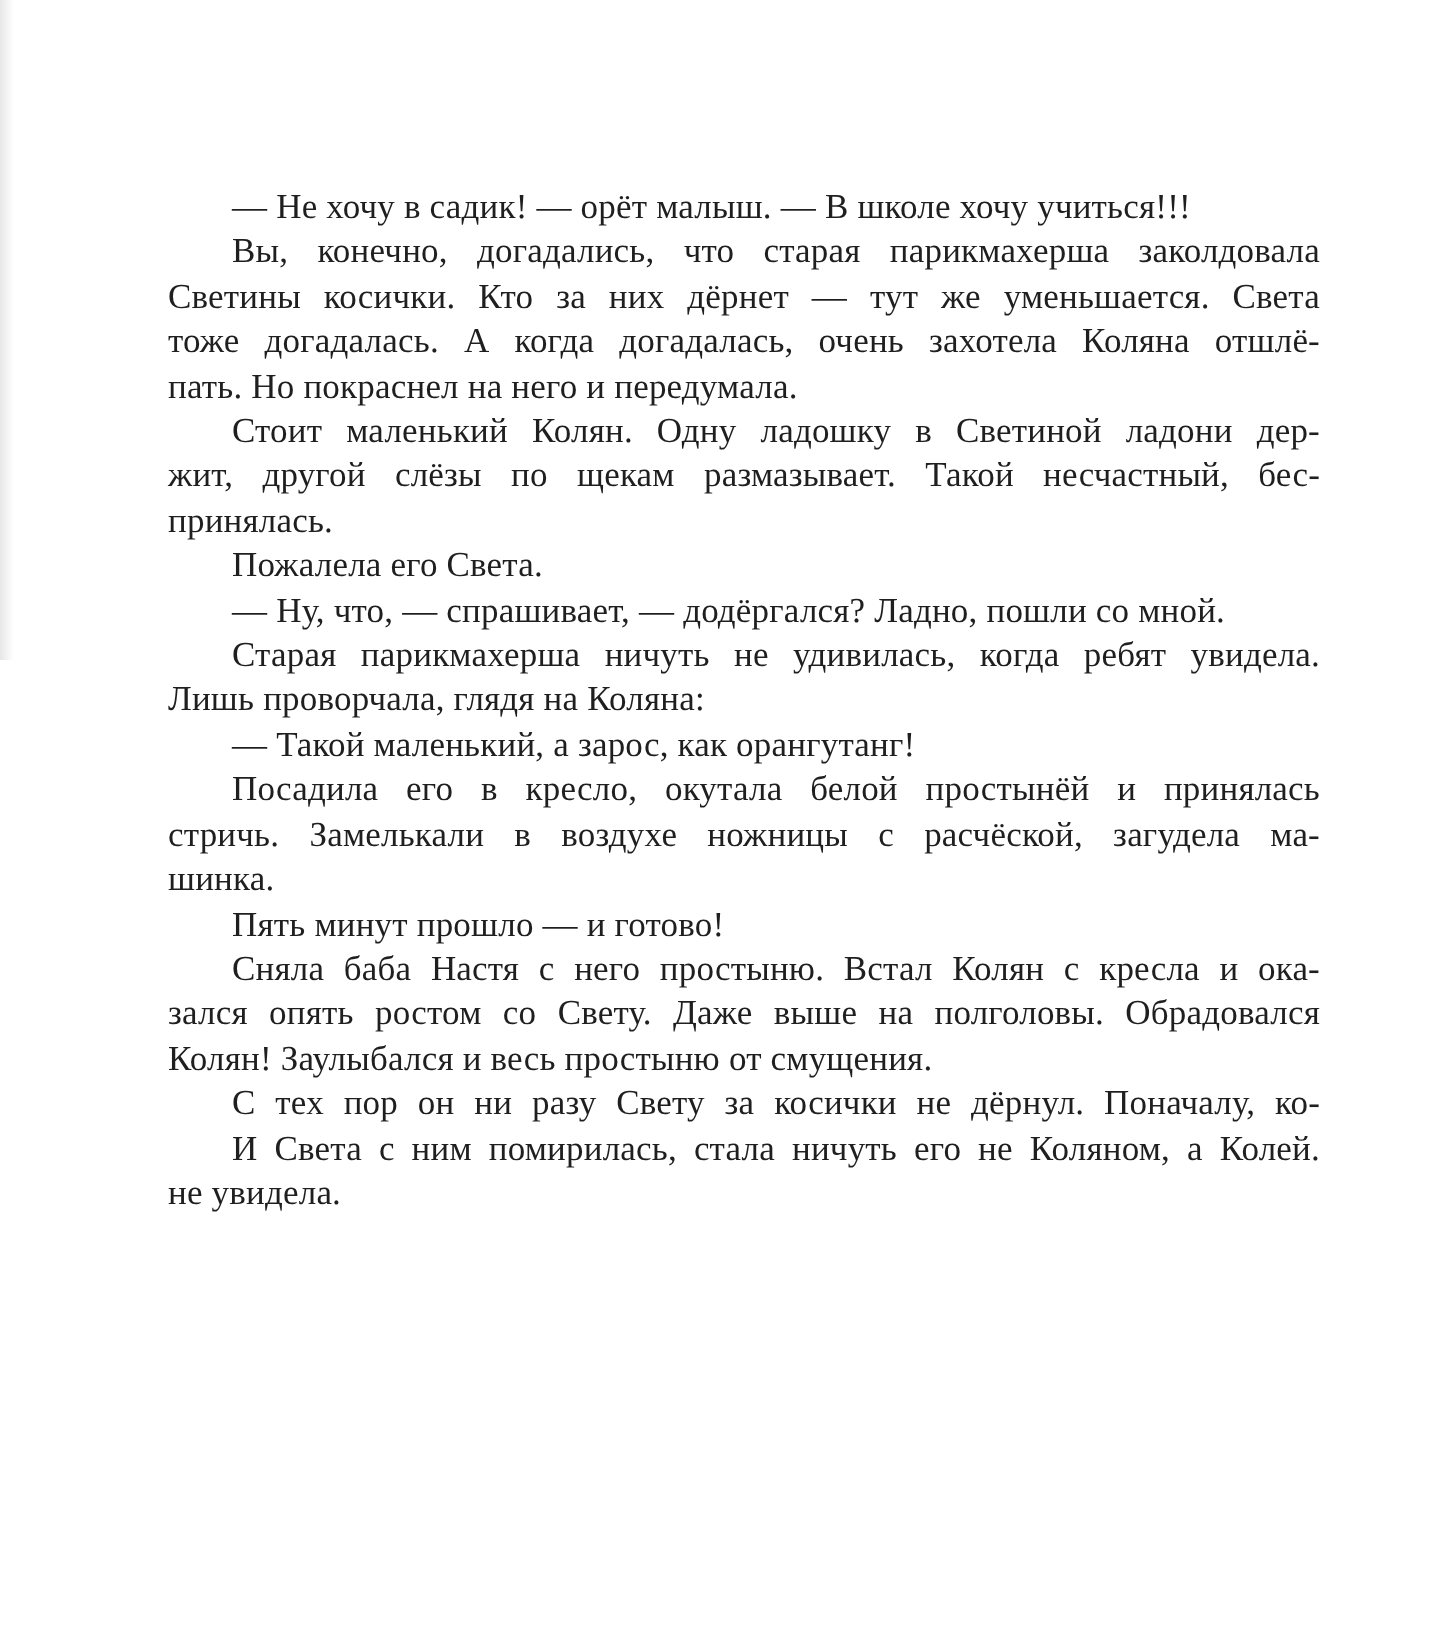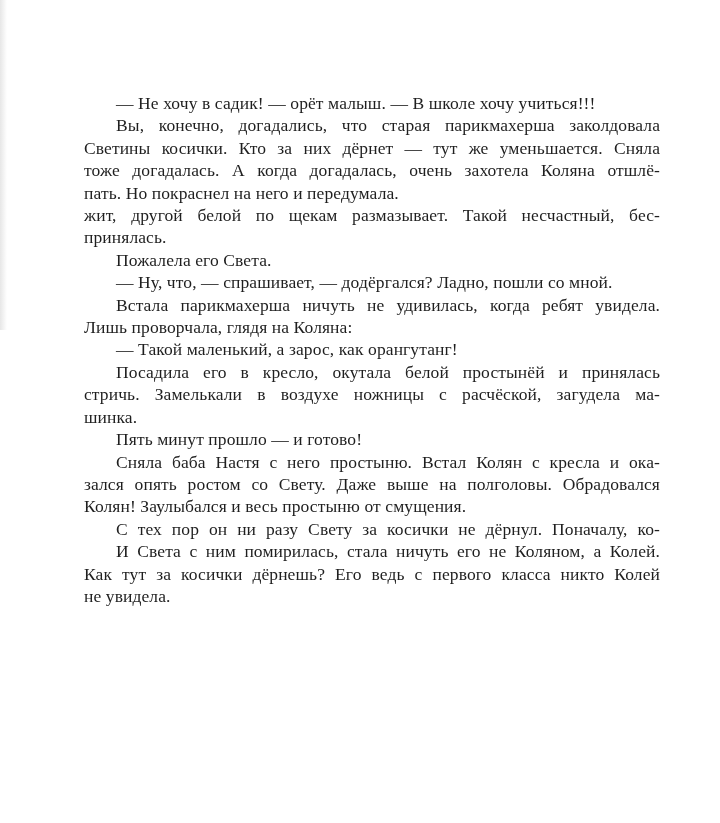--- a/index.html
+++ b/index.html
@@ -45,35 +45,35 @@
   }
 </style>
 </head>
 <body>
 
 <div class="page">
   <div class="scan-edge"></div>
   <div class="text-block" style="color: rgb(31, 31, 31);">
       <div class="line indent">— Не хочу в садик! — орёт малыш. — В школе хочу учиться!!!</div>
       <div class="line indent j">Вы, конечно, догадались, что старая парикмахерша заколдовала</div>
-      <div class="line j">Светины косички. Кто за них дёрнет — тут же уменьшается. Сняла</div>
+      <div class="line j">Светины косички. Кто за них дёрнет — тут же уменьшается. Света</div>
       <div class="line j">тоже догадалась. А когда догадалась, очень захотела Коляна отшлё-</div>
       <div class="line">пать. Но покраснел на него и передумала.</div>
-      <div class="line j">жит, другой белой по щекам размазывает. Такой несчастный, бес-</div>
+      <div class="line indent j">Стоит маленький Колян. Одну ладошку в Светиной ладони дер-</div>
+      <div class="line j">жит, другой слёзы по щекам размазывает. Такой несчастный, бес-</div>
       <div class="line">принялась.</div>
       <div class="line indent">Пожалела его Света.</div>
       <div class="line indent">— Ну, что, — спрашивает, — додёргался? Ладно, пошли со мной.</div>
-      <div class="line indent j">Встала парикмахерша ничуть не удивилась, когда ребят увидела.</div>
+      <div class="line indent j">Старая парикмахерша ничуть не удивилась, когда ребят увидела.</div>
       <div class="line">Лишь проворчала, глядя на Коляна:</div>
       <div class="line indent">— Такой маленький, а зарос, как орангутанг!</div>
       <div class="line indent j">Посадила его в кресло, окутала белой простынёй и принялась</div>
       <div class="line j">стричь. Замелькали в воздухе ножницы с расчёской, загудела ма-</div>
       <div class="line">шинка.</div>
       <div class="line indent">Пять минут прошло — и готово!</div>
       <div class="line indent j">Сняла баба Настя с него простыню. Встал Колян с кресла и ока-</div>
       <div class="line j">зался опять ростом со Свету. Даже выше на полголовы. Обрадовался</div>
       <div class="line">Колян! Заулыбался и весь простыню от смущения.</div>
       <div class="line indent j">С тех пор он ни разу Свету за косички не дёрнул. Поначалу, ко-</div>
       <div class="line indent j">И Света с ним помирилась, стала ничуть его не Коляном, а Колей.</div>
-      <div class="line j">Как тут за косички дёрнешь? Его ведь с первого класса никто Колей</div>
       <div class="line">не увидела.</div>
     </div>
 </div>
 
 </body></html>

